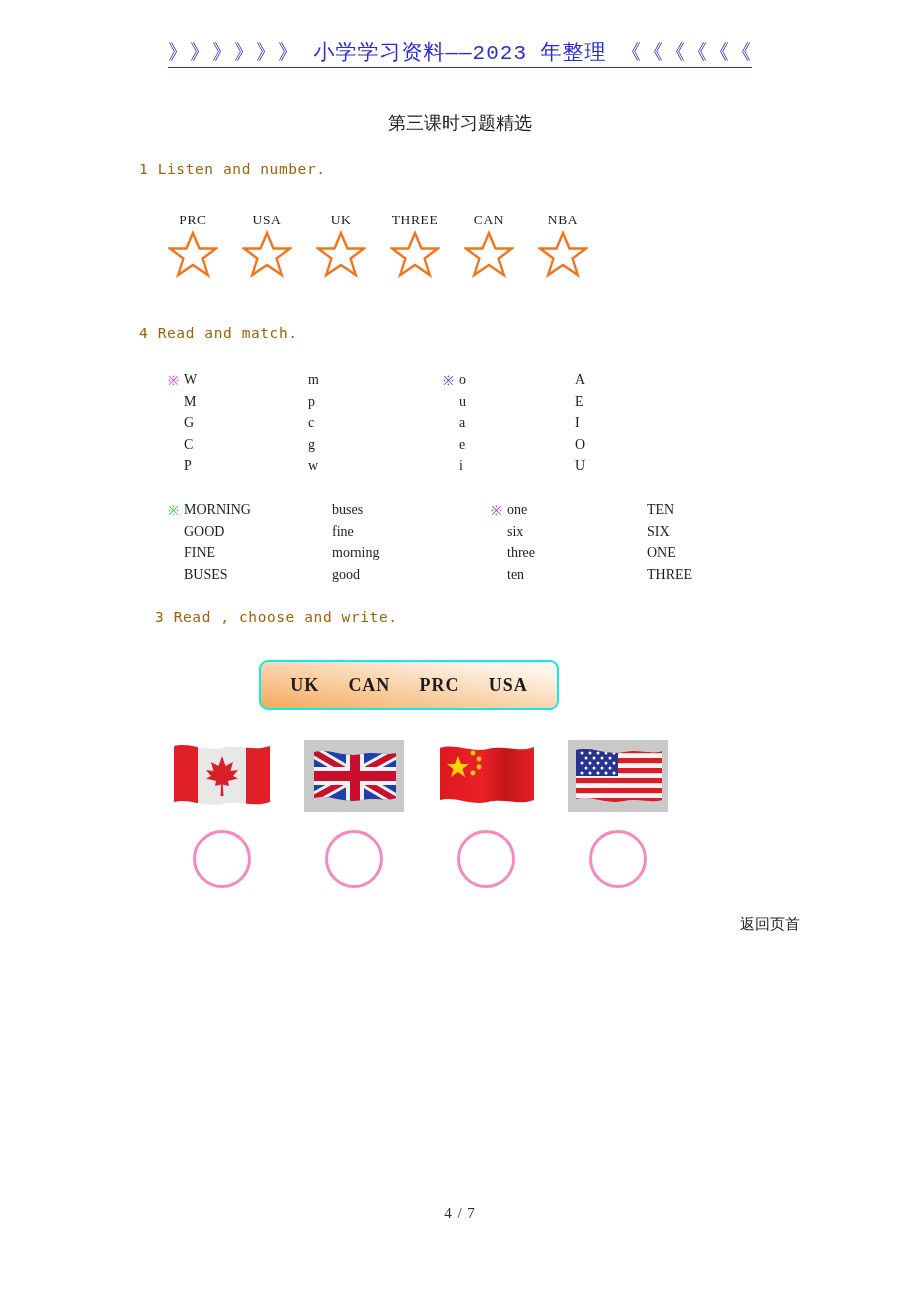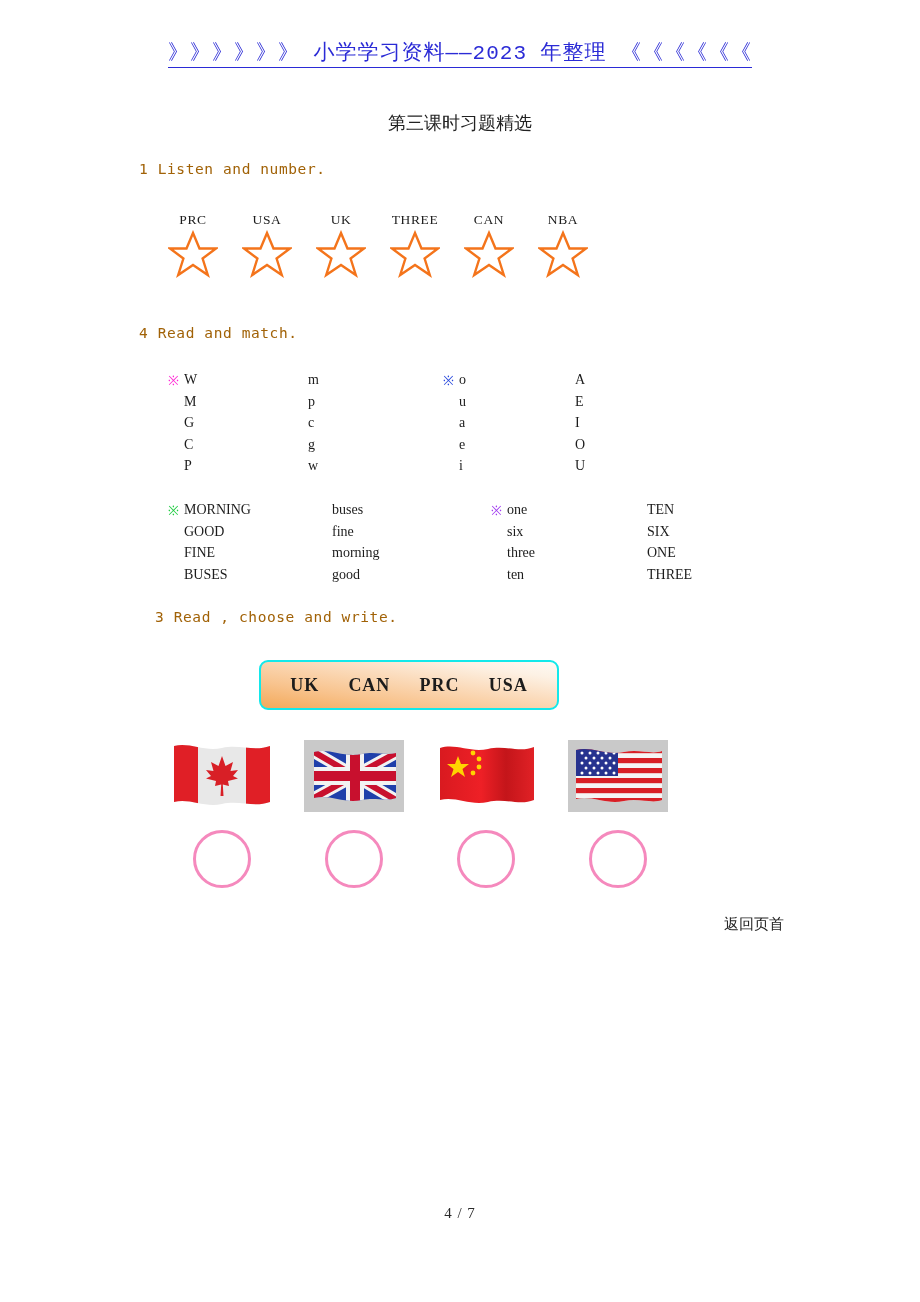--- a/index.html
+++ b/index.html
@@ -197,21 +197,21 @@
     border: 3px solid #f589bd;
     border-radius: 50%;
     background: #ffffff;
     box-sizing: border-box;
   }
 
   
   .back-to-top {
     position: absolute;
     top: 915px;
-    left: 724px;
+    left: 740px;
     font-family: "Liberation Serif", "DejaVu Serif", serif;
     font-size: 15px;
     color: #222;
     white-space: nowrap;
   }
 
   
   .page-number {
     position: absolute;
     top: 1205px;

